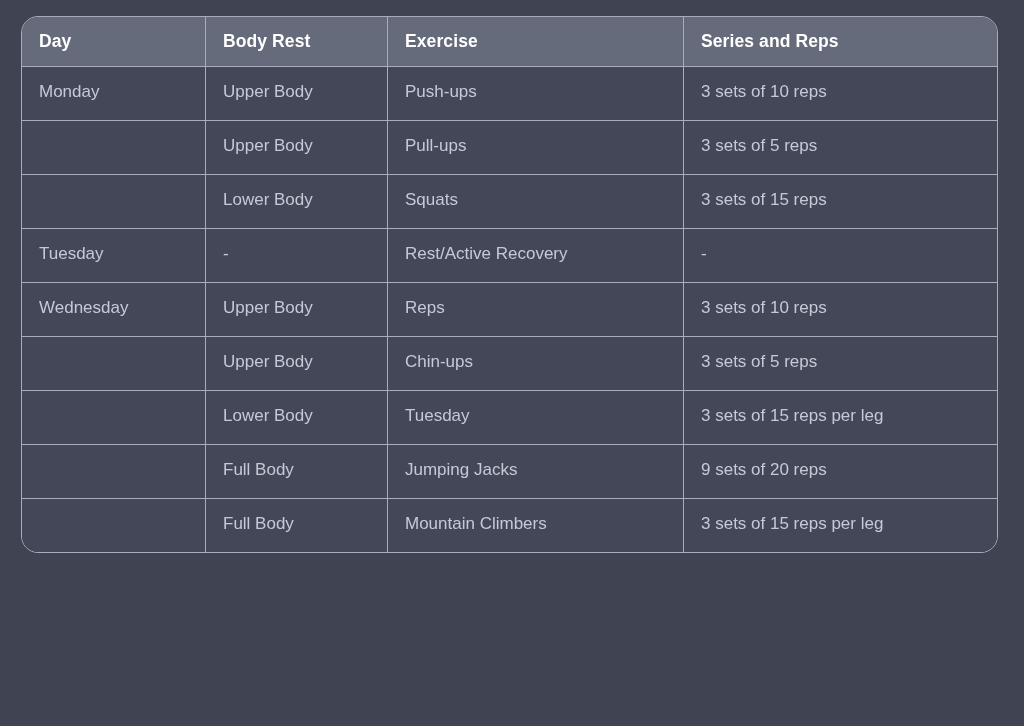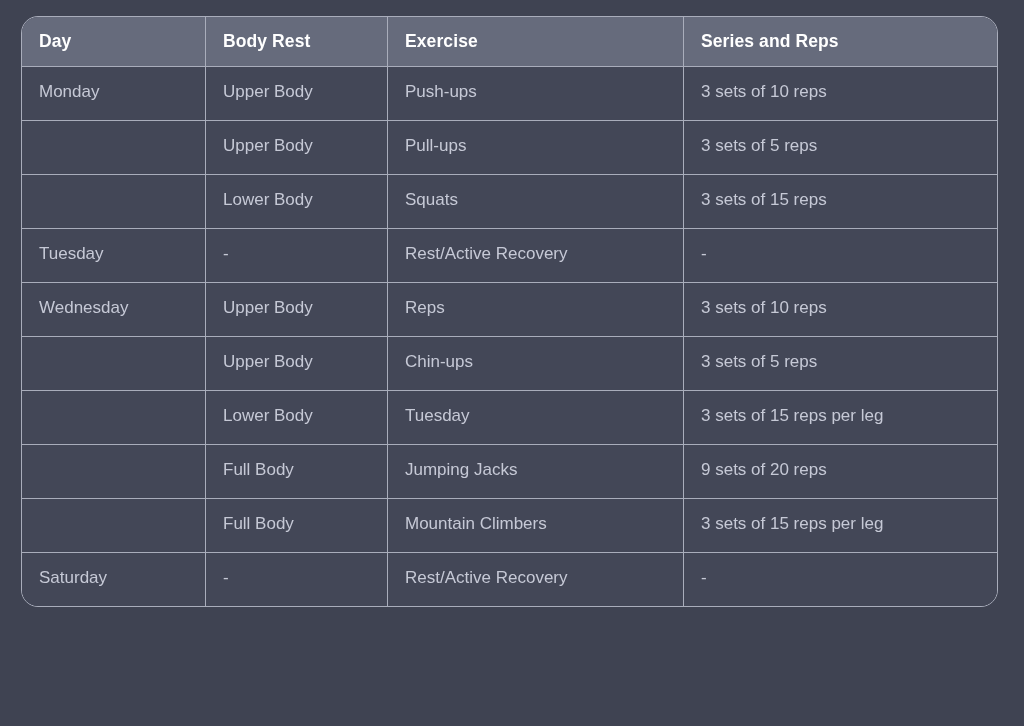--- a/index.html
+++ b/index.html
@@ -138,21 +138,15 @@
           <td>Full Body</td>
           <td>Jumping Jacks</td>
           <td>9 sets of 20 reps</td>
         </tr>
         <tr>
           <td class="cell-empty"></td>
           <td>Full Body</td>
           <td>Mountain Climbers</td>
           <td>3 sets of 15 reps per leg</td>
         </tr>
-        <tr>
-          <td>Saturday</td>
-          <td>-</td>
-          <td>Rest/Active Recovery</td>
-          <td>-</td>
-        </tr>
       </tbody>
   </table>
 </div>
 
 </body></html>

